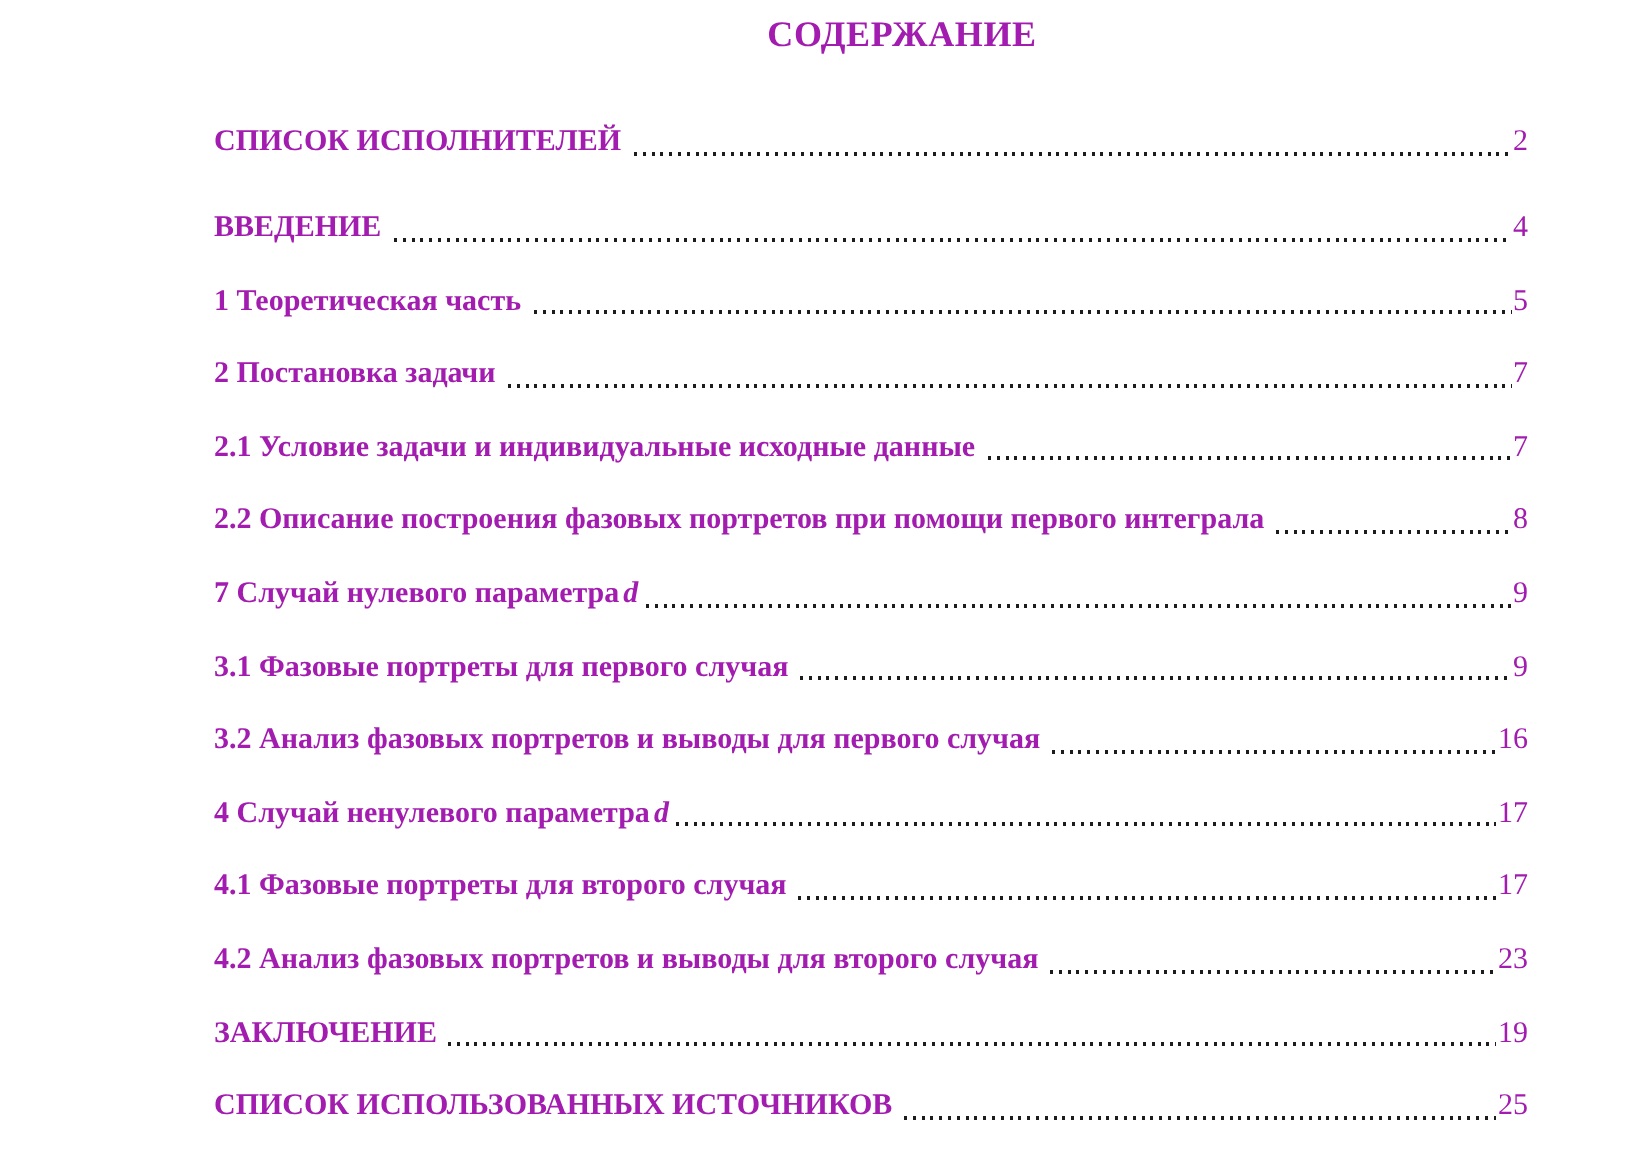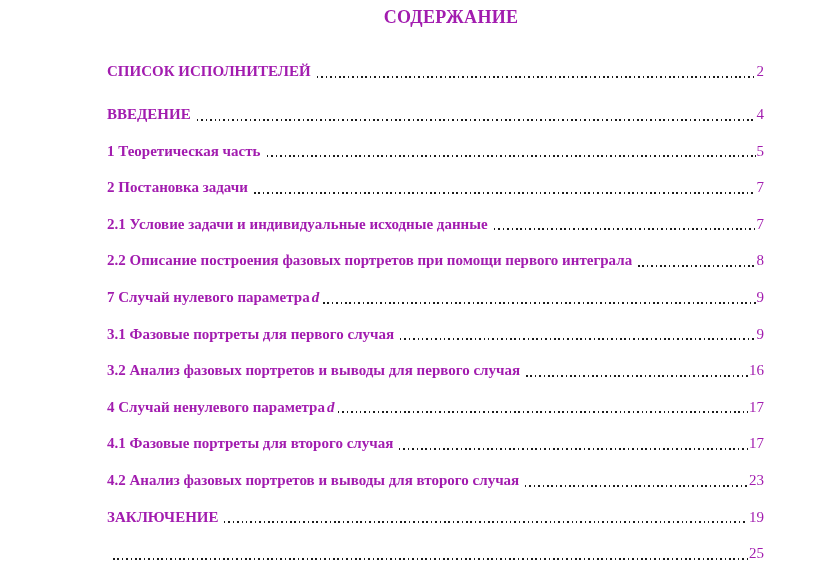--- a/index.html
+++ b/index.html
@@ -163,19 +163,20 @@
     </div>
 
     <div class="toc-row">
       <span class="toc-label">ЗАКЛЮЧЕНИЕ</span>
         <span class="toc-label-italic"></span>
       <span class="toc-leader"></span>
       <span class="toc-page">19</span>
     </div>
 
     <div class="toc-row">
+      <span class="toc-label">СПИСОК ИСПОЛЬЗОВАННЫХ ИСТОЧНИКОВ</span>
         <span class="toc-label-italic"></span>
       <span class="toc-leader"></span>
       <span class="toc-page">25</span>
     </div>
 
   </div>
 </div>
 
 </body></html>

